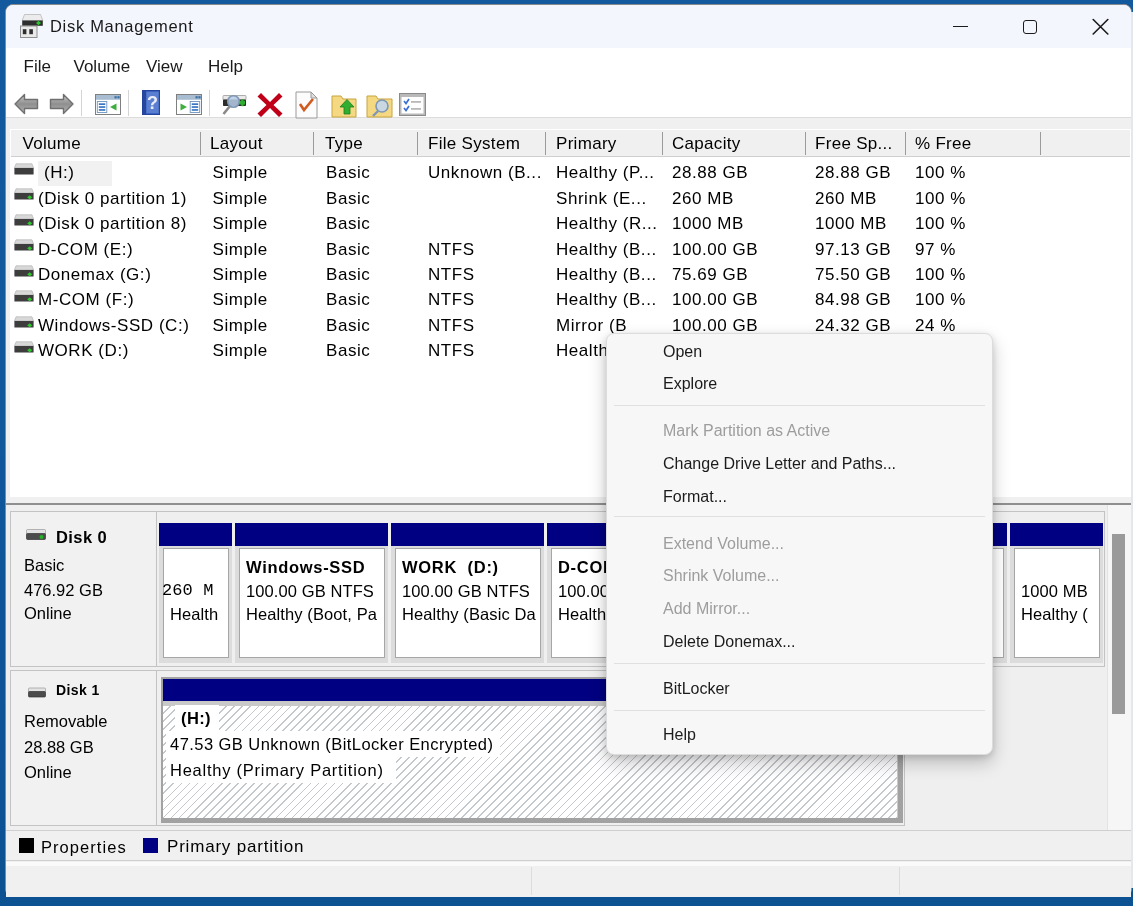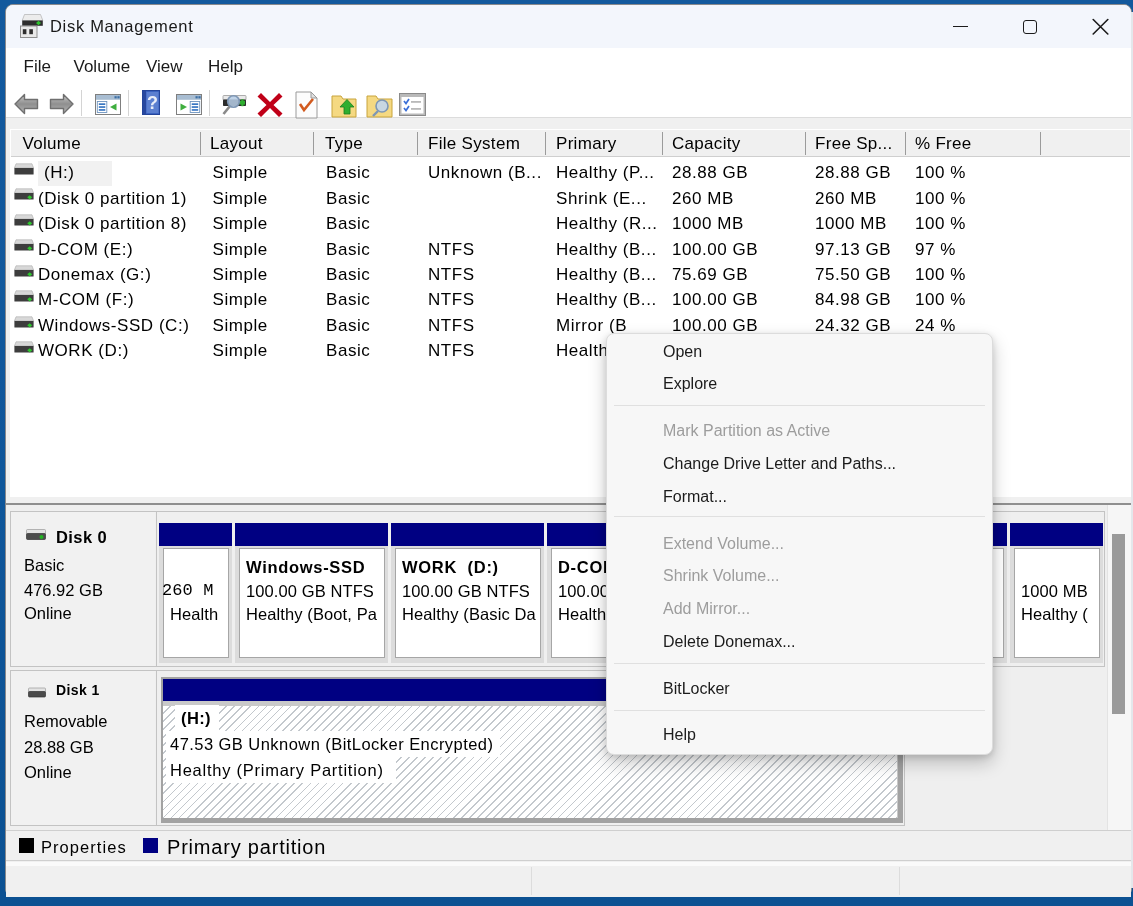--- a/index.html
+++ b/index.html
@@ -307,21 +307,21 @@
 <div style="position:absolute;left:175px;top:705px;width:44px;height:26px;background:#ffffff;"></div>
 <div style="position:absolute;left:166px;top:731px;width:334px;height:26px;background:#ffffff;"></div>
 <div style="position:absolute;left:166px;top:757px;width:230px;height:26px;background:#ffffff;"></div>
 <div style="position:absolute;left:181px;top:707.5px;width:200px;height:20px;font-size:16.5px;font-weight:bold;letter-spacing:0.4px;line-height:20px;">(H:)</div>
 <div style="position:absolute;left:170px;top:733.5px;width:420px;height:20px;font-size:16.5px;letter-spacing:0.45px;line-height:20px;">47.53 GB Unknown (BitLocker Encrypted)</div>
 <div style="position:absolute;left:170px;top:759.5px;width:420px;height:20px;font-size:16.5px;letter-spacing:0.75px;line-height:20px;">Healthy (Primary Partition)</div>
 <div style="position:absolute;left:6px;top:830px;width:1125px;height:31px;background:#f0f0f0;border-top:1px solid #cfcfcf;border-bottom:1px solid #cfcfcf;"></div>
 <div style="position:absolute;left:19px;top:838px;width:15px;height:15px;background:#000000;"></div>
 <div style="position:absolute;left:41px;top:836.5px;width:120px;height:20px;font-size:16.5px;letter-spacing:1.05px;line-height:20px;">Properties</div>
 <div style="position:absolute;left:143px;top:838px;width:15px;height:15px;background:#000082;"></div>
-<div style="position:absolute;left:167px;top:836.5px;width:160px;height:20px;font-size:20px;letter-spacing:0.8px;line-height:20px;">Primary partition</div>
+<div style="position:absolute;left:167px;top:836.5px;width:160px;height:20px;font-size:17px;letter-spacing:0.8px;line-height:20px;">Primary partition</div>
 <div style="position:absolute;left:6px;top:861.5px;width:1125px;height:4.5px;background:#fafafa;"></div>
 <div style="position:absolute;left:6px;top:866px;width:1125px;height:30.5px;background:#f0f0f0;"></div>
 <div style="position:absolute;left:531px;top:867px;width:0px;height:28px;border-left:1px solid #dcdcdc;"></div>
 <div style="position:absolute;left:899px;top:867px;width:0px;height:28px;border-left:1px solid #dcdcdc;"></div>
 <div style="position:absolute;left:1131px;top:12px;width:2px;height:876px;background:#e4e7eb;"></div>
 <div style="position:absolute;left:606px;top:333px;width:387px;height:421.5px;background:#f7f7f7;border:1px solid #dcdcdc;border-radius:8px;box-shadow:0 8px 18px rgba(0,0,0,0.22),0 2px 6px rgba(0,0,0,0.12);"></div>
 <div style="position:absolute;left:663px;top:335px;width:310px;height:33px;font-size:16px;line-height:33px;color:#1b1b1b;">Open</div>
 <div style="position:absolute;left:663px;top:367px;width:310px;height:33px;font-size:16px;line-height:33px;color:#1b1b1b;">Explore</div>
 <div style="position:absolute;left:663px;top:414px;width:310px;height:33px;font-size:16px;line-height:33px;color:#9d9d9d;">Mark Partition as Active</div>
 <div style="position:absolute;left:663px;top:447px;width:310px;height:33px;font-size:16px;line-height:33px;color:#1b1b1b;">Change Drive Letter and Paths...</div>

